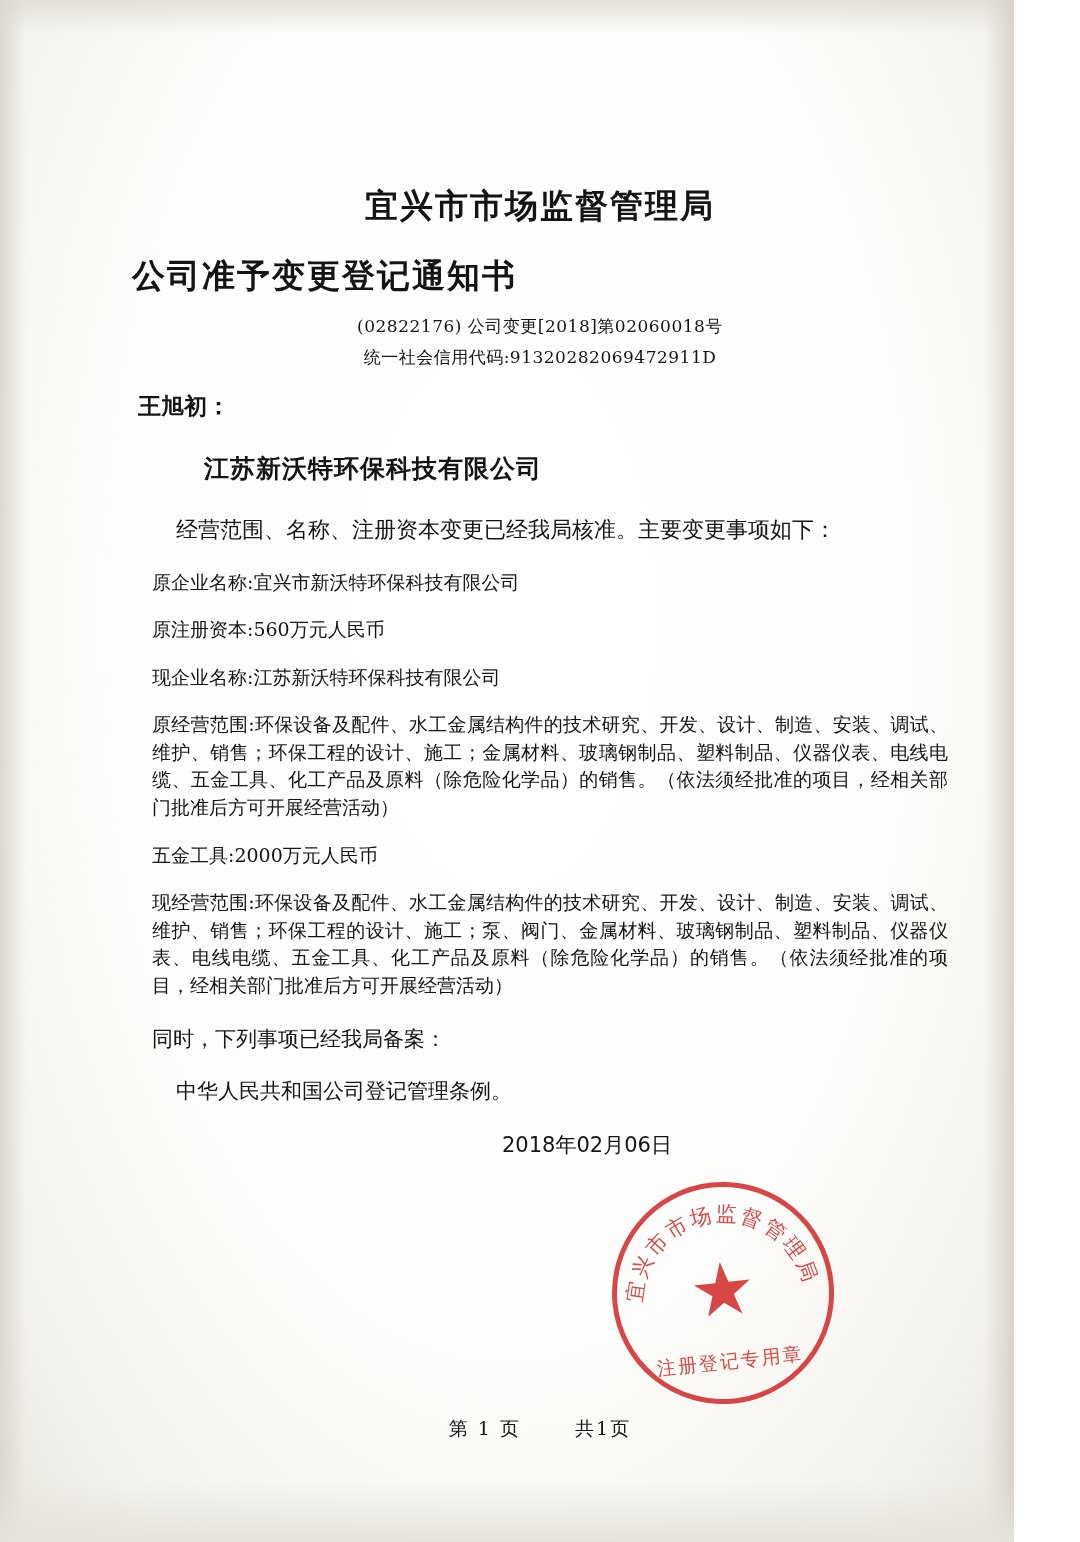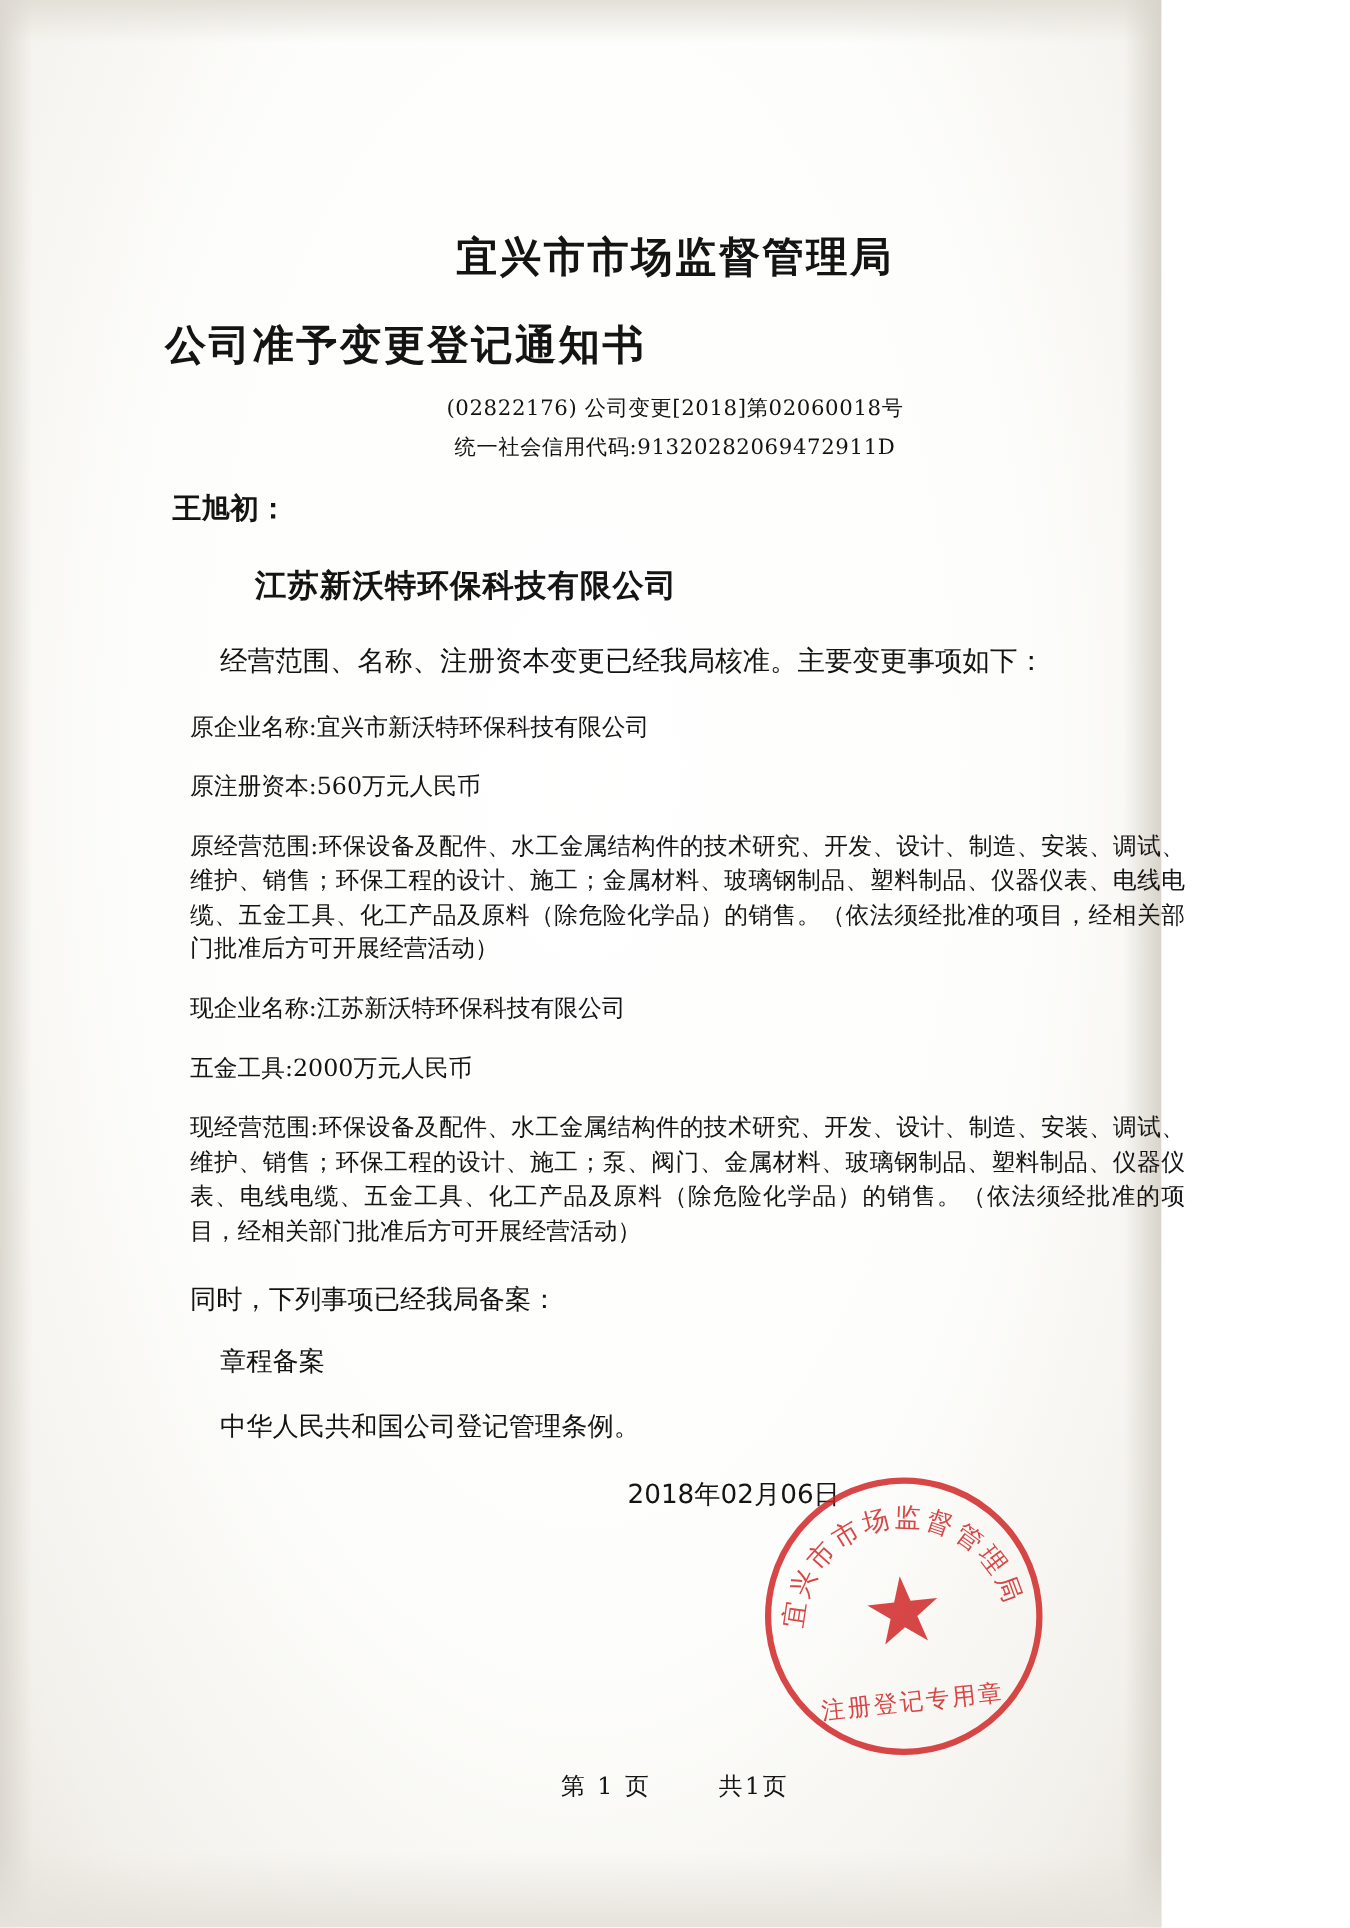--- a/index.html
+++ b/index.html
@@ -9,21 +9,21 @@
   body {
     width: 1080px;
     height: 1542px;
     background: #ffffff;
     font-family: "DejaVu Serif", "Liberation Serif", serif;
     color: #141414;
     overflow: hidden;
   }
   .page {
     position: relative;
-    width: 929px;
+    width: 1014px;
     height: 1542px;
     background:
       radial-gradient(ellipse at 50% 40%, #ffffff 0%, #fdfdfb 55%, #f3f1ec 86%, #e8e5de 100%);
   }
   
   .edge-left {
     position: absolute; left: 0; top: 0; width: 26px; height: 100%;
     background: linear-gradient(to right, #dcd8d0 0%, rgba(255,255,255,0) 100%);
     pointer-events: none;
   }
@@ -235,35 +235,34 @@
     <div class="approval">经营范围、名称、注册资本变更已经我局核准。主要变更事项如下：</div>
 
     <div class="fields">
       <div class="field">
         <span class="label">原企业名称:</span><span>宜兴市新沃特环保科技有限公司</span>
       </div>
       <div class="field">
         <span class="label">原注册资本:</span><span>560万元人民币</span>
       </div>
       <div class="field">
+        <span class="label">现企业名称:</span><span>江苏新沃特环保科技有限公司</span>
+      </div>
+      <div class="field">
         <span class="label">原经营范围:</span><span>环保设备及配件、水工金属结构件的技术研究、开发、设计、制造、安装、调试、维护、销售；环保工程的设计、施工；金属材料、玻璃钢制品、塑料制品、仪器仪表、电线电缆、五金工具、化工产品及原料（除危险化学品）的销售。（依法须经批准的项目，经相关部门批准后方可开展经营活动）</span>
       </div>
       <div class="field">
-        <span class="label">现企业名称:</span><span>江苏新沃特环保科技有限公司</span>
-      </div>
-      <div class="field">
         <span class="label">五金工具:</span><span>2000万元人民币</span>
       </div>
       <div class="field">
         <span class="label">现经营范围:</span><span>环保设备及配件、水工金属结构件的技术研究、开发、设计、制造、安装、调试、维护、销售；环保工程的设计、施工；泵、阀门、金属材料、玻璃钢制品、塑料制品、仪器仪表、电线电缆、五金工具、化工产品及原料（除危险化学品）的销售。（依法须经批准的项目，经相关部门批准后方可开展经营活动）</span>
       </div>
     </div>
 
     <div class="note-line">同时，下列事项已经我局备案：</div>
-    <div class="record-item">章程备案</div>
     <div class="closing">中华人民共和国公司登记管理条例。</div>
     <div class="date-line">2018年02月06日</div>
   </div>
 
   <div class="seal">
     <div class="seal-inner"></div>
     <svg class="seal-arc" viewBox="0 0 212 212">
       <defs>
         <path id="arcpath" d="M 24,116 A 82,82 0 1 1 188,116" fill="none"></path>
       </defs>

